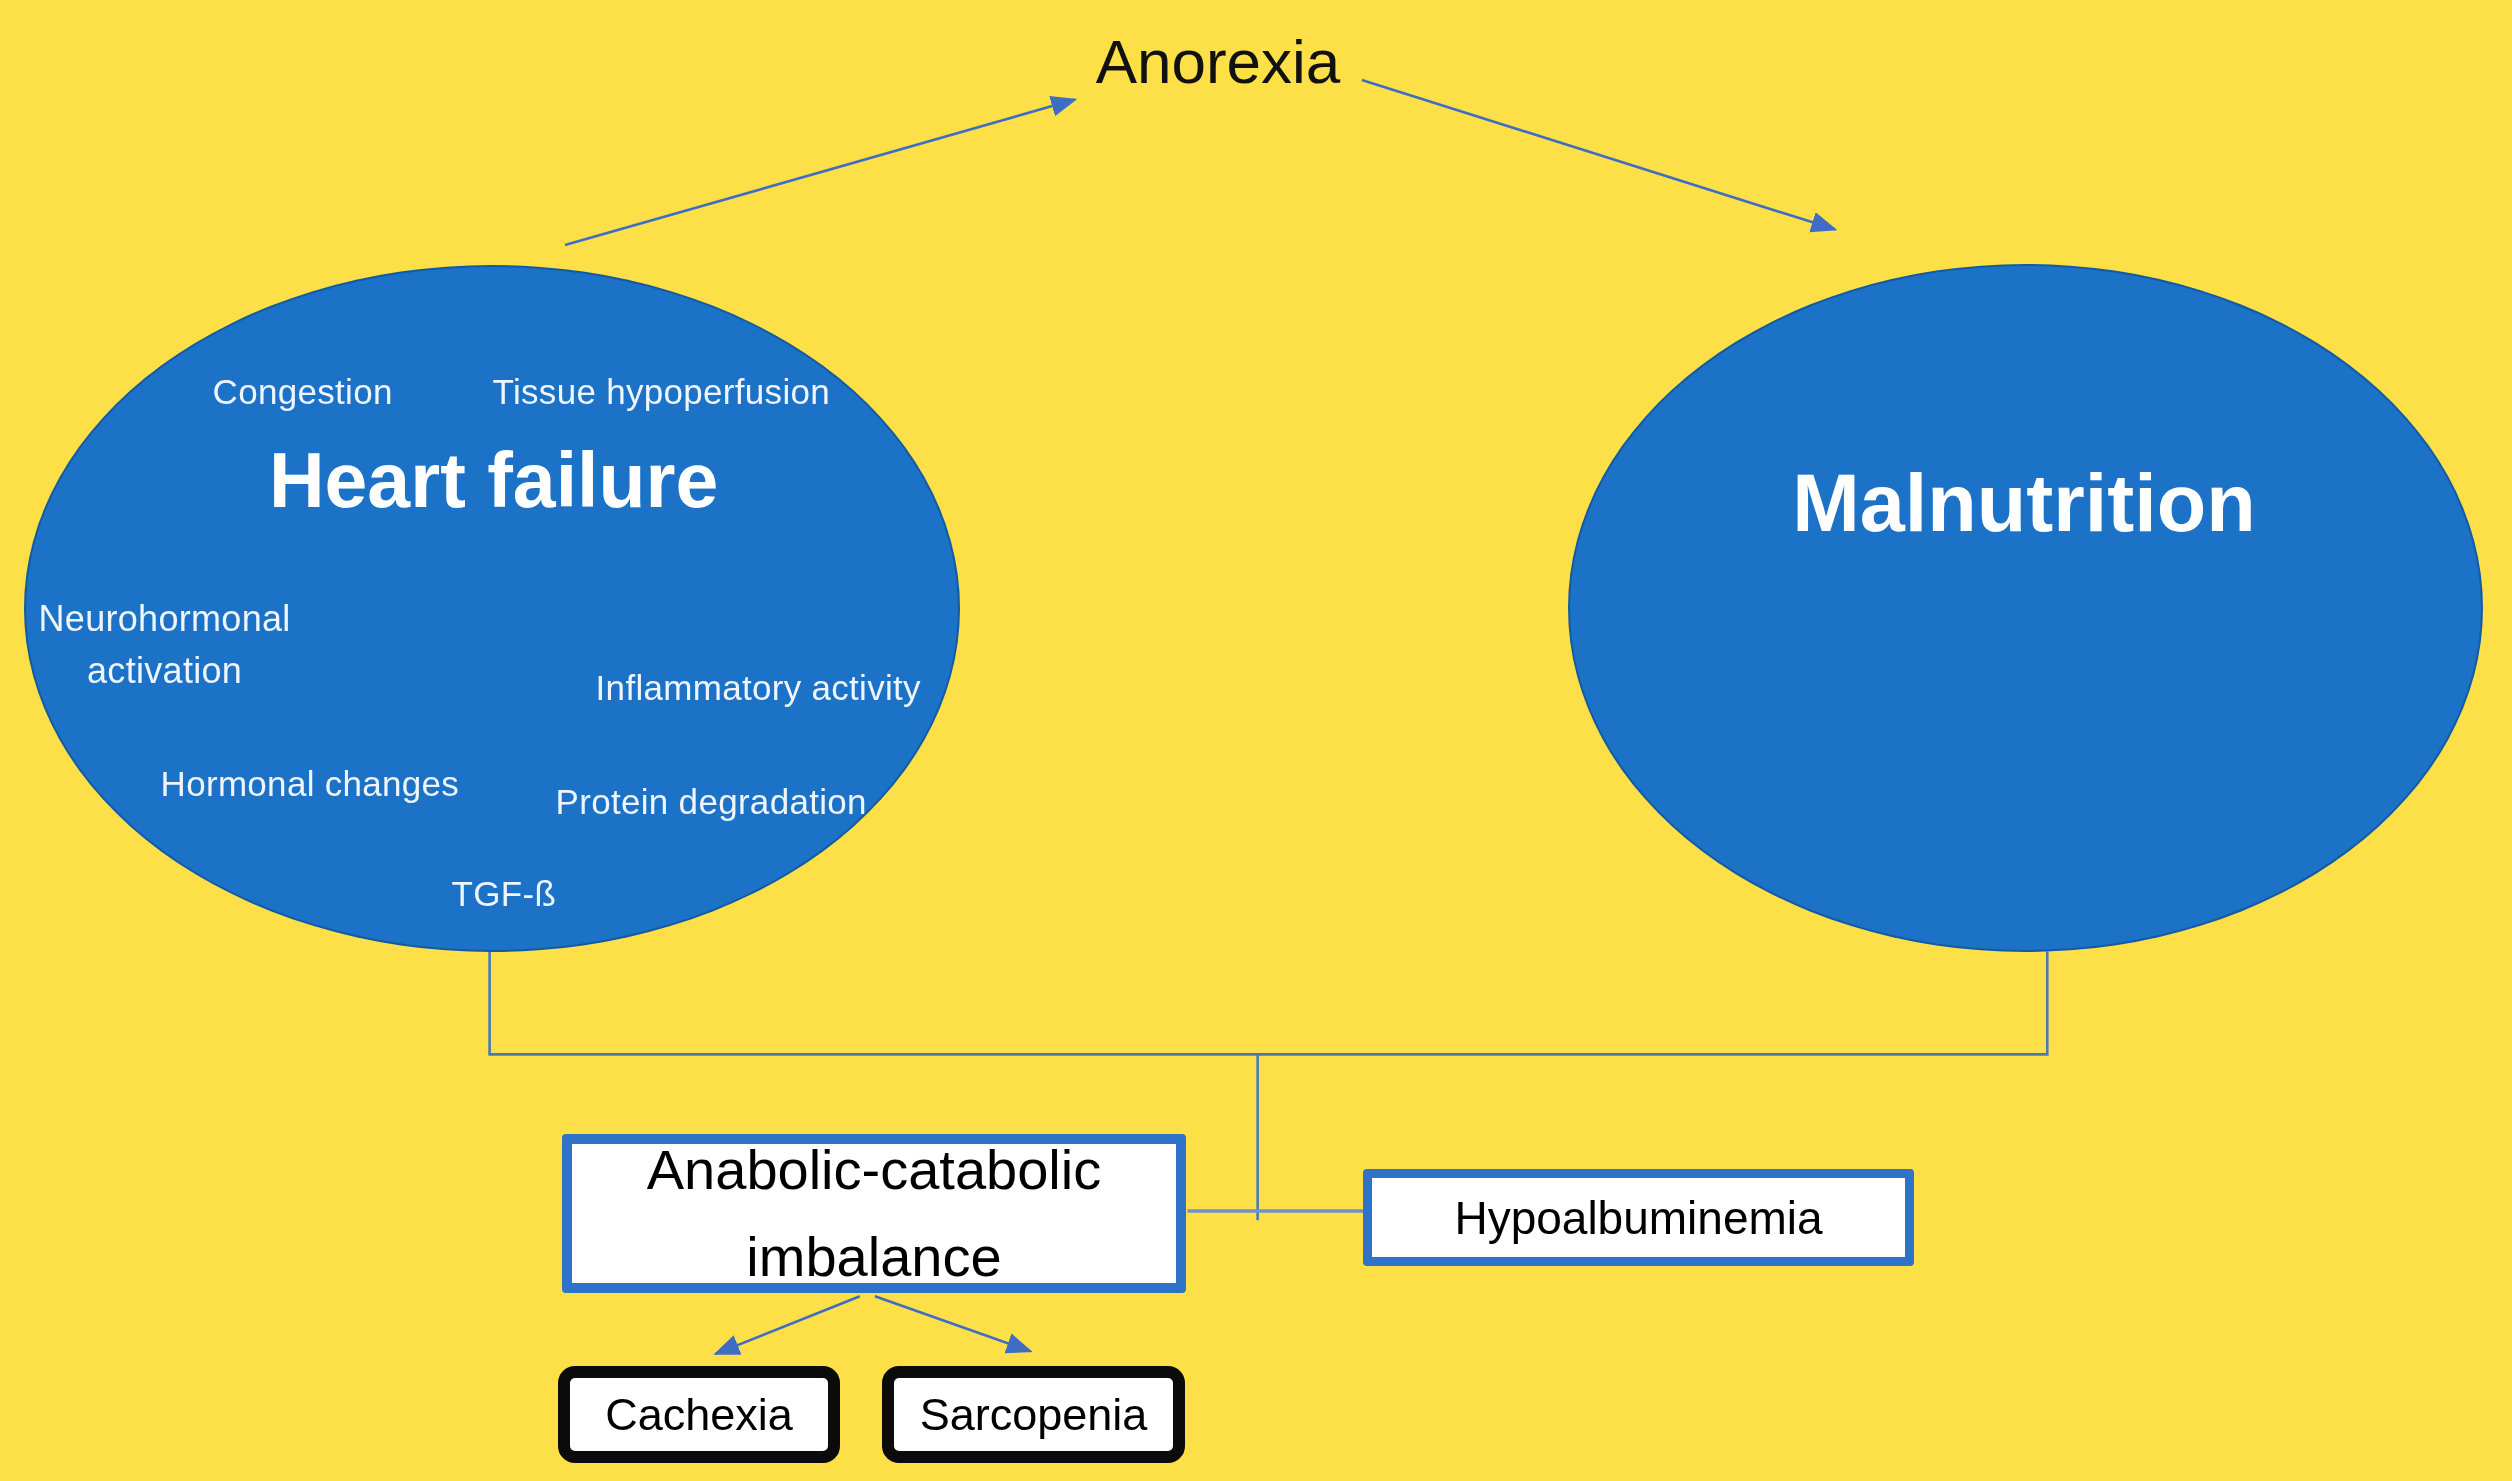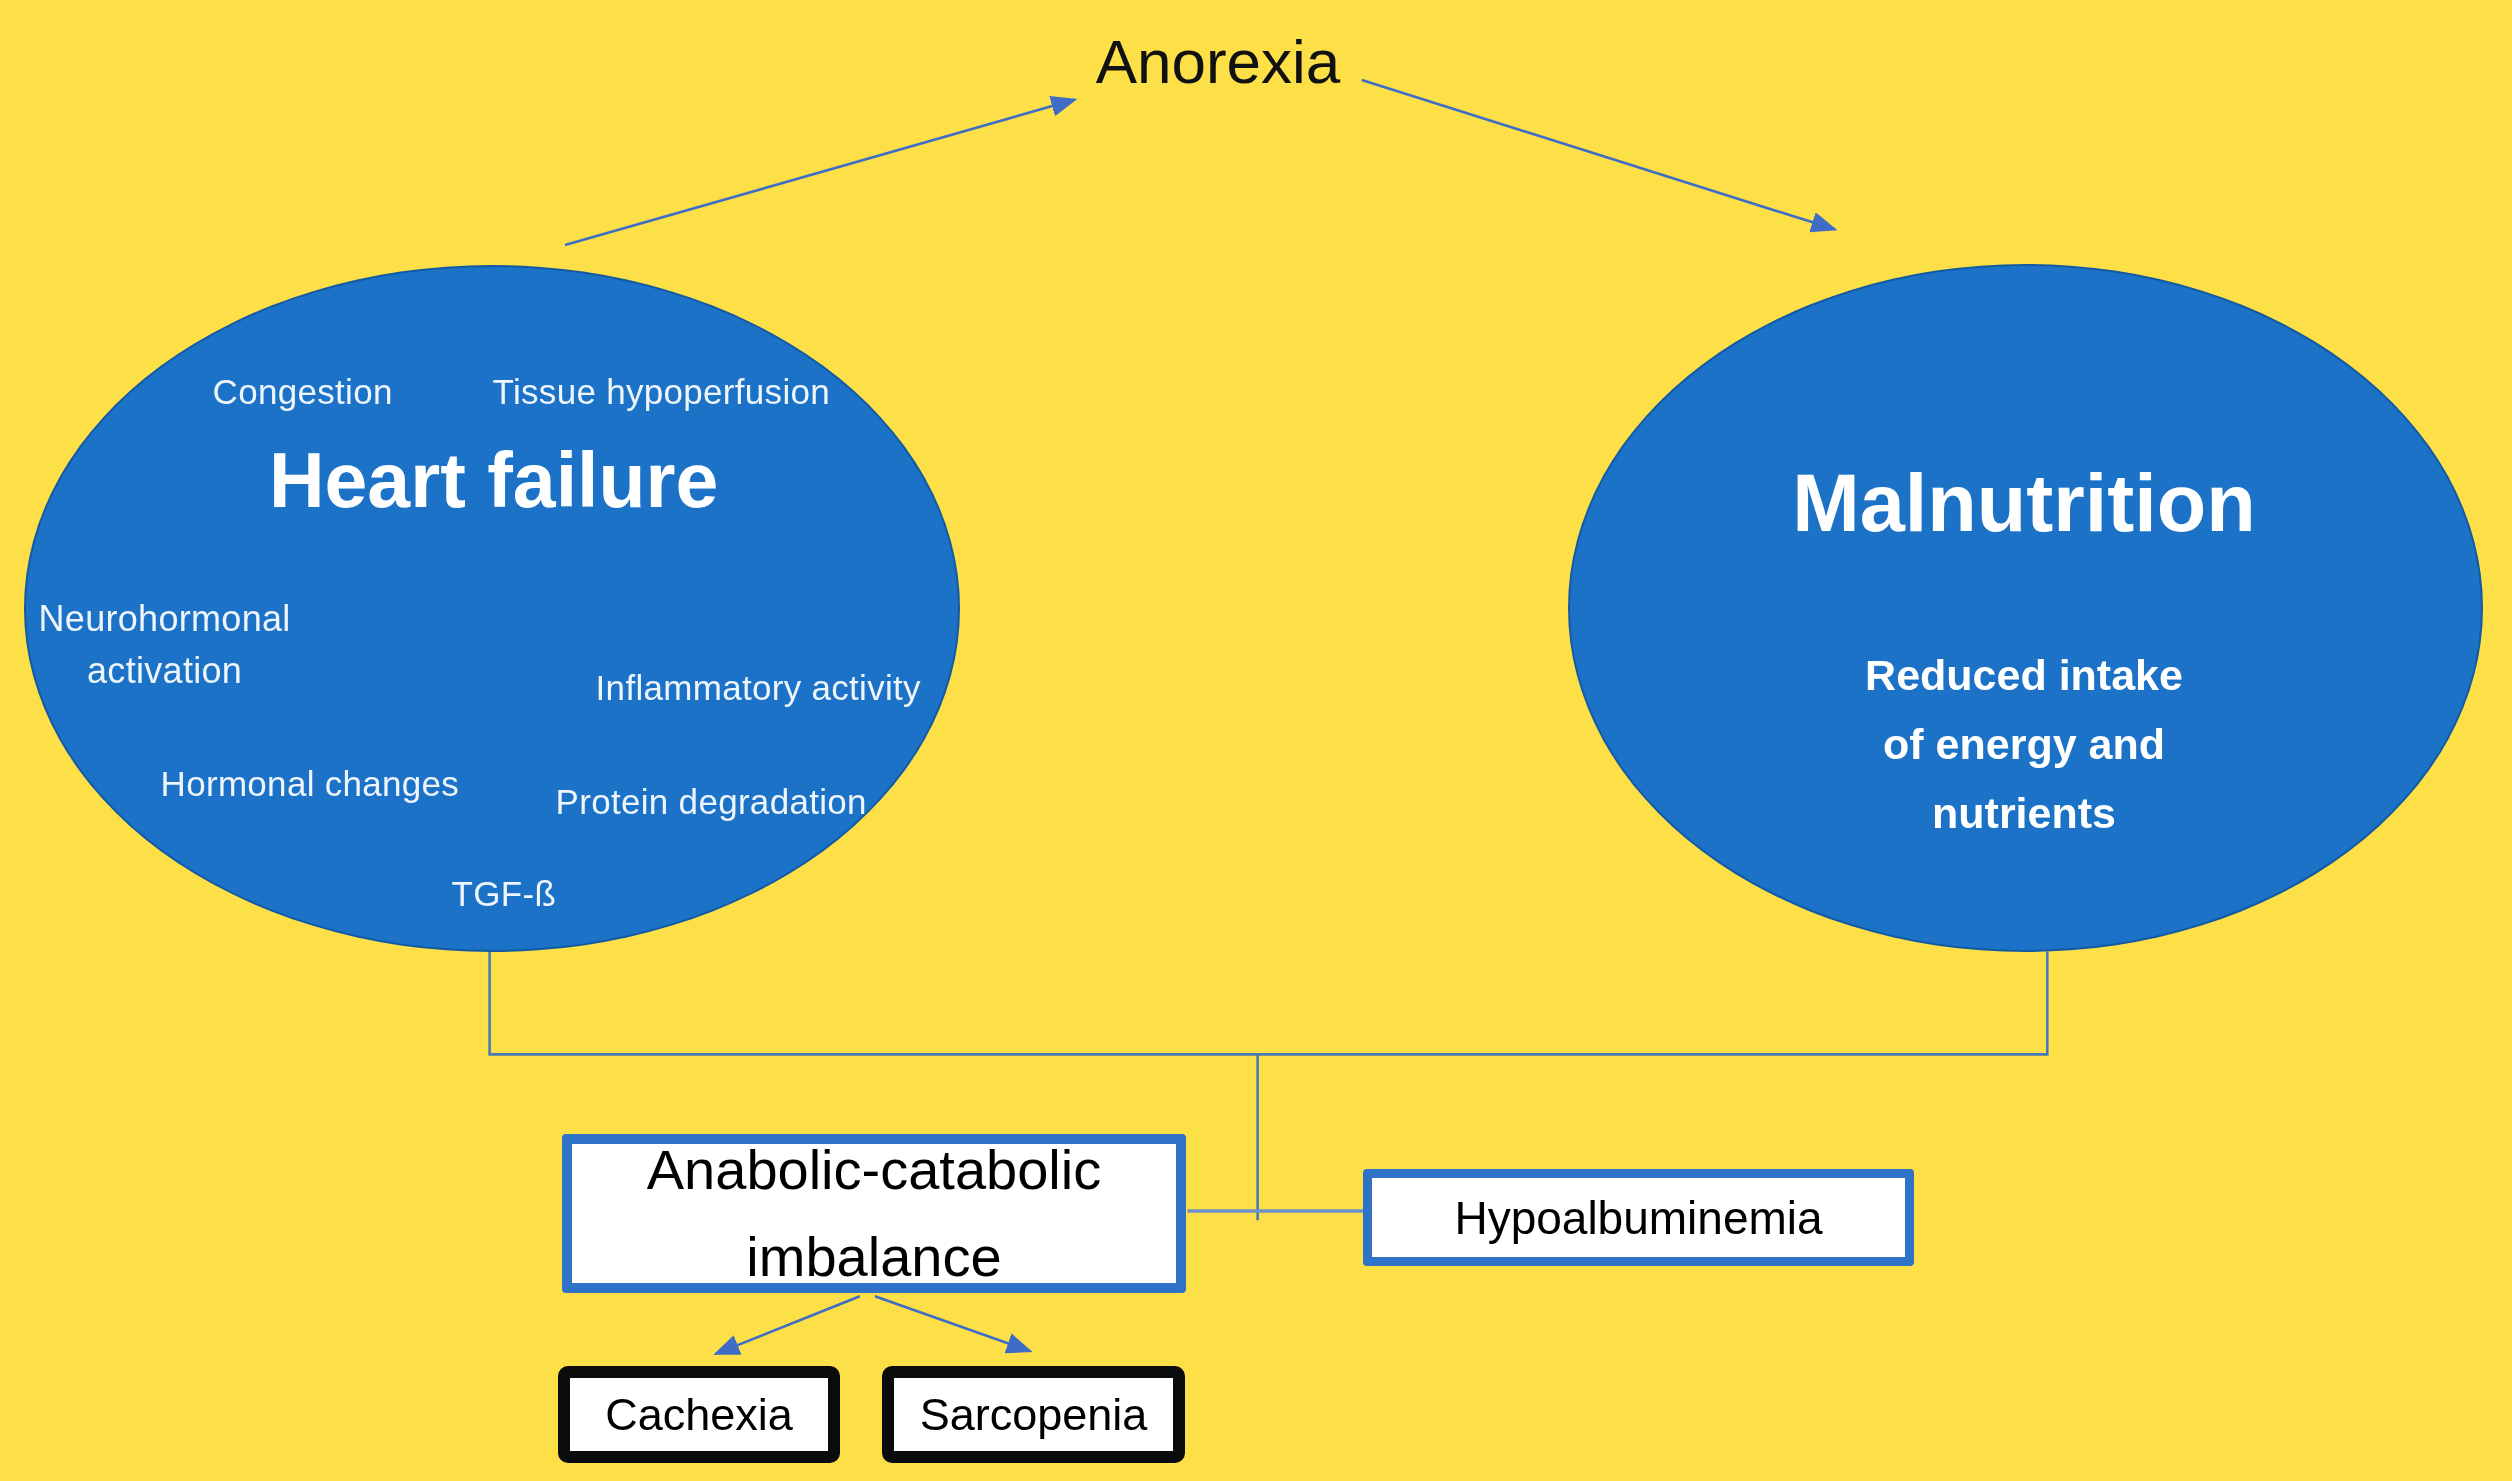--- a/index.html
+++ b/index.html
@@ -85,21 +85,21 @@
     position:absolute;
     background:#ffffff;
     box-sizing:border-box;
     display:flex;
     align-items:center;
     justify-content:center;
     text-align:center;
     color:#000000;
   }
   .box-blue{border:10.5px solid var(--box-border-blue);border-radius:3.9px;}
-  .box-black{border:12.5px solid var(--box-border-black);border-radius:10px;}
+  .box-black{border:12.5px solid var(--box-border-black);border-radius:17px;}
   .box-anabolic{left:562px;top:1134px;width:624px;height:159px;font-size:56px;line-height:1.55;white-space:pre-line;}
   .box-hypo{left:1363px;top:1169px;width:551px;height:97px;font-size:46px;border-width:9.8px;}
   .box-cachexia{left:558px;top:1366px;width:282px;height:97px;font-size:45px;}
   .box-sarcopenia{left:882px;top:1366px;width:303px;height:97px;font-size:45px;}
 </style>
 </head>
 <body>
 
 <div class="canvas">
 
@@ -134,23 +134,20 @@
     <div class="el-label lbl-neuro">Neurohormonal
 activation</div>
     <div class="el-label lbl-inflammatory">Inflammatory activity</div>
     <div class="el-label lbl-hormonal">Hormonal changes</div>
     <div class="el-label lbl-protein">Protein degradation</div>
     <div class="el-label lbl-tgf">TGF-ß</div>
   </div>
 
   <div class="ellipse ellipse-malnutrition">
     <div class="el-title title-malnutrition">Malnutrition</div>
-    <div class="el-sub sub-malnutrition">Reduced intake
-of energy and
-nutrients</div>
   </div>
 
   <div class="flowbox box-blue box-anabolic">Anabolic-catabolic
 imbalance</div>
 
   <div class="flowbox box-blue box-hypo">Hypoalbuminemia</div>
 
   <div class="flowbox box-black box-cachexia">Cachexia</div>
 
   <div class="flowbox box-black box-sarcopenia">Sarcopenia</div>

